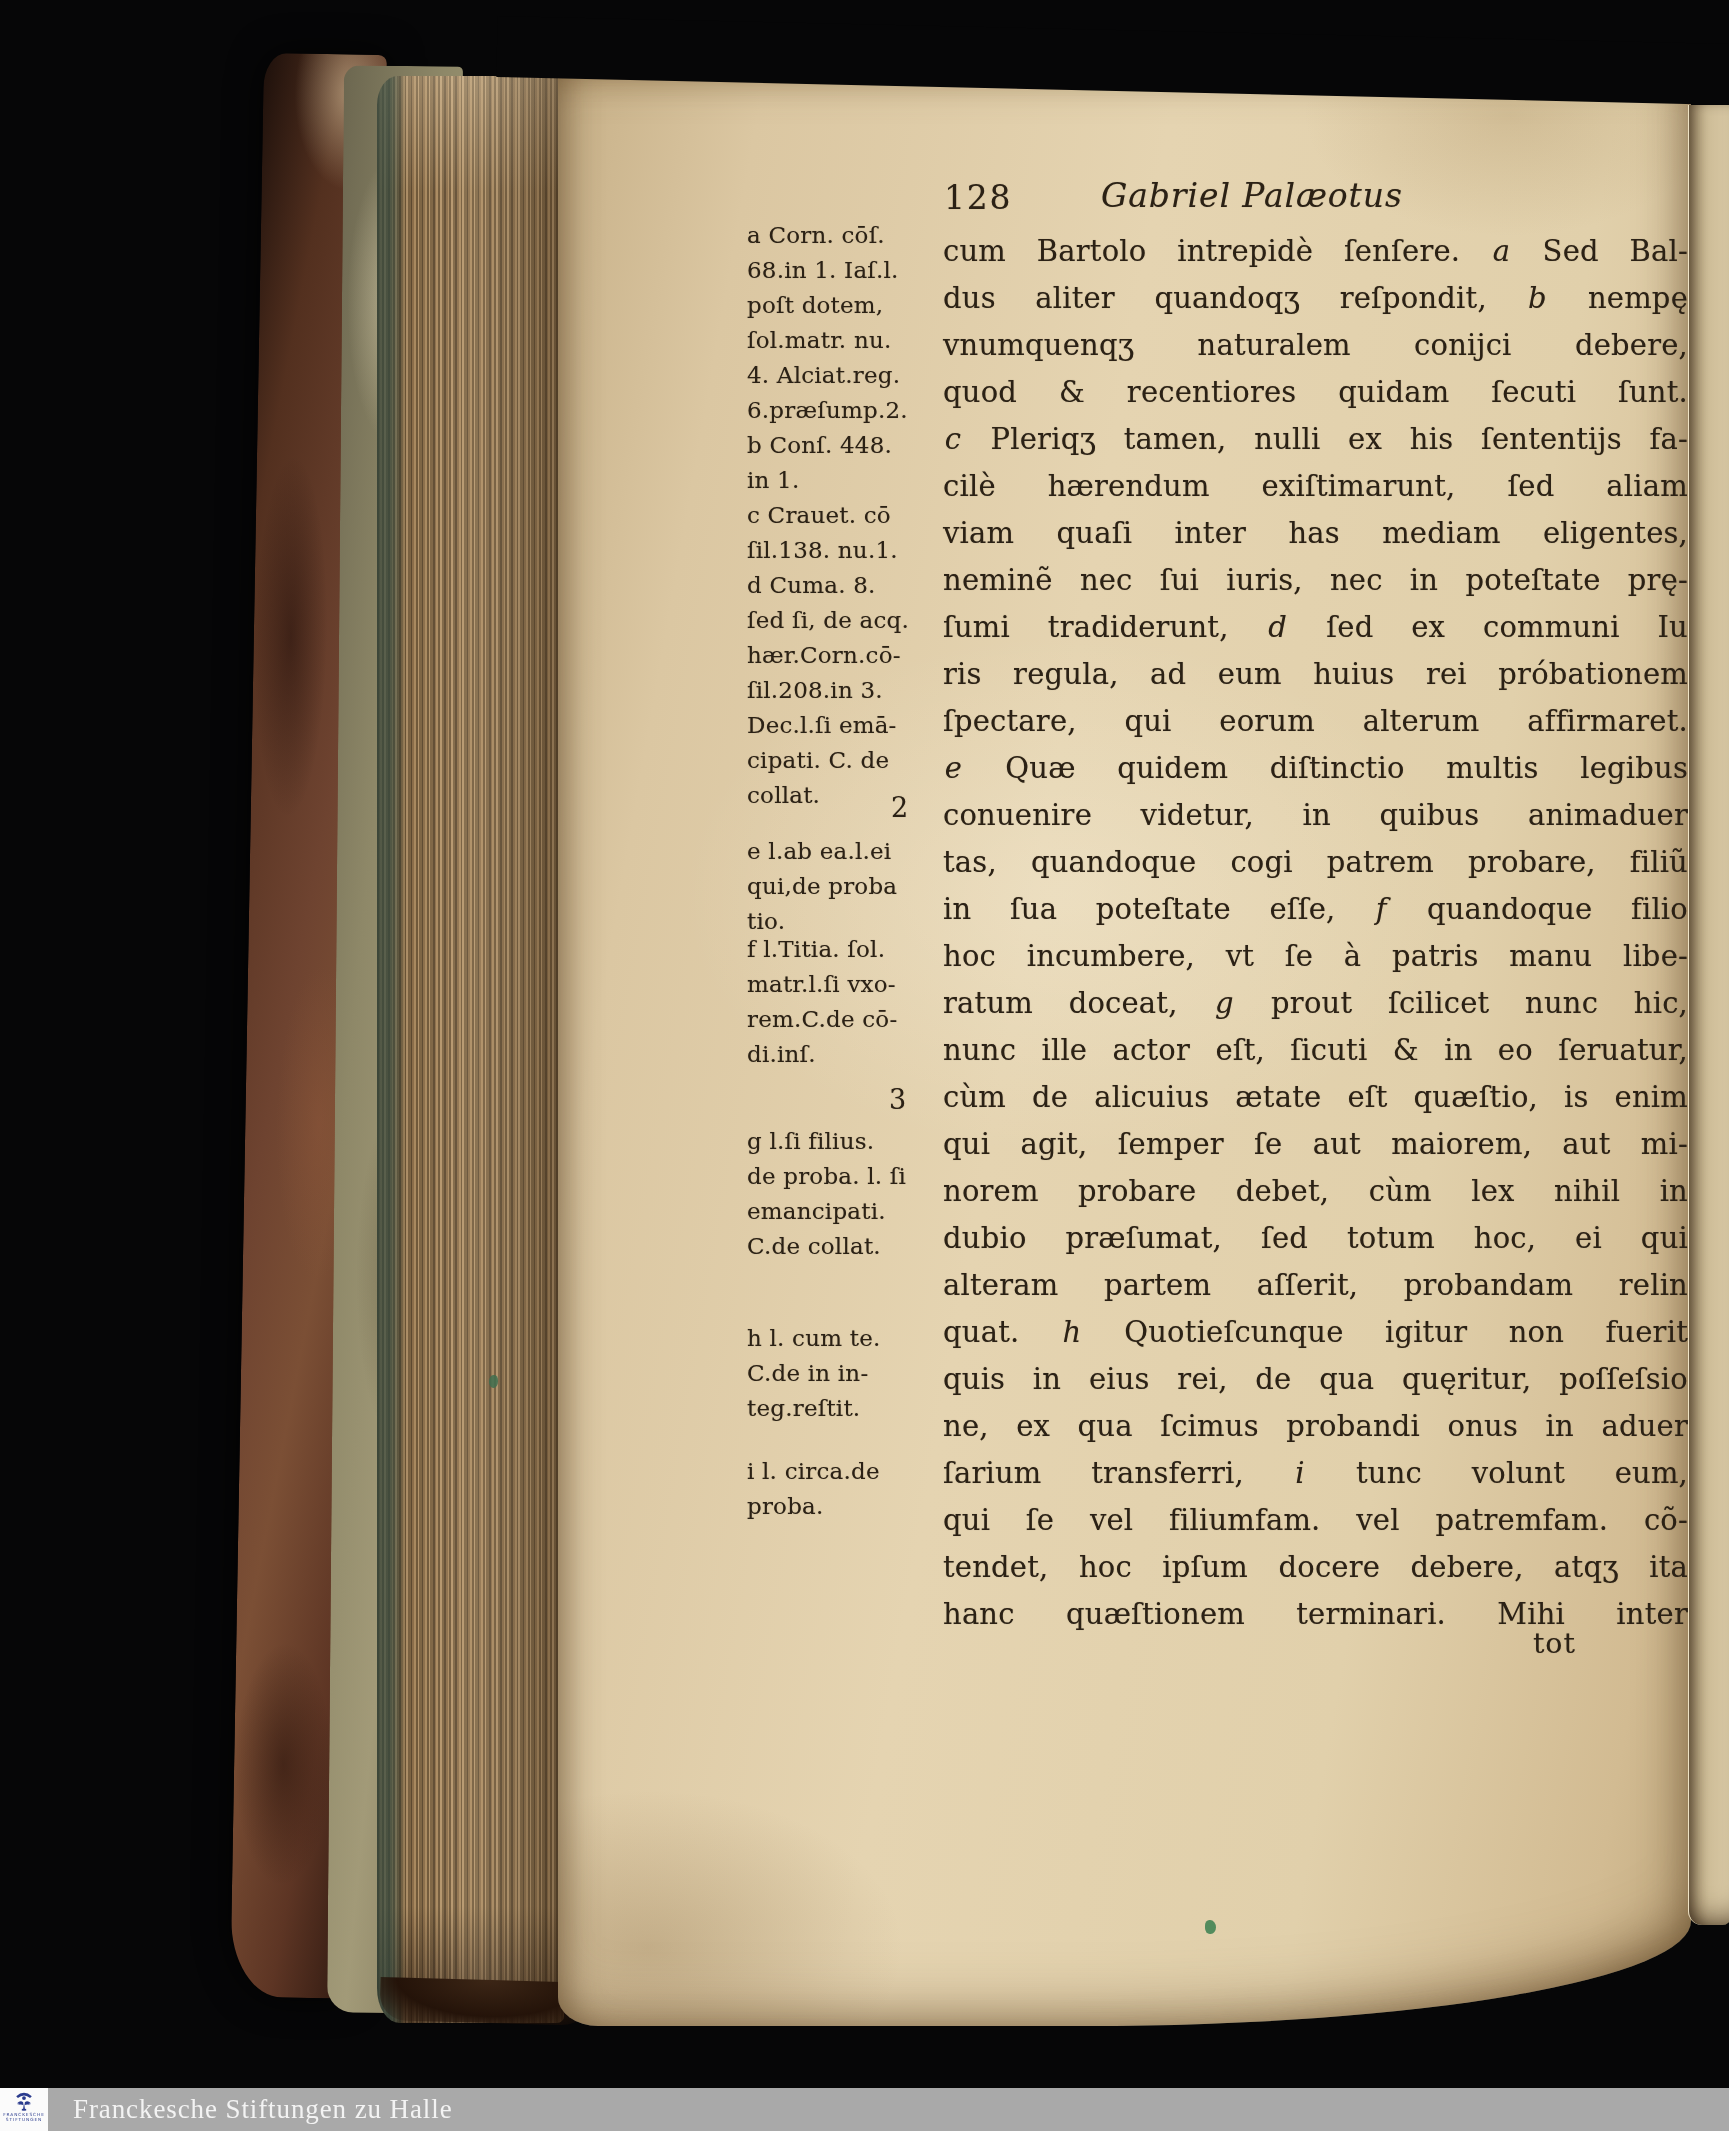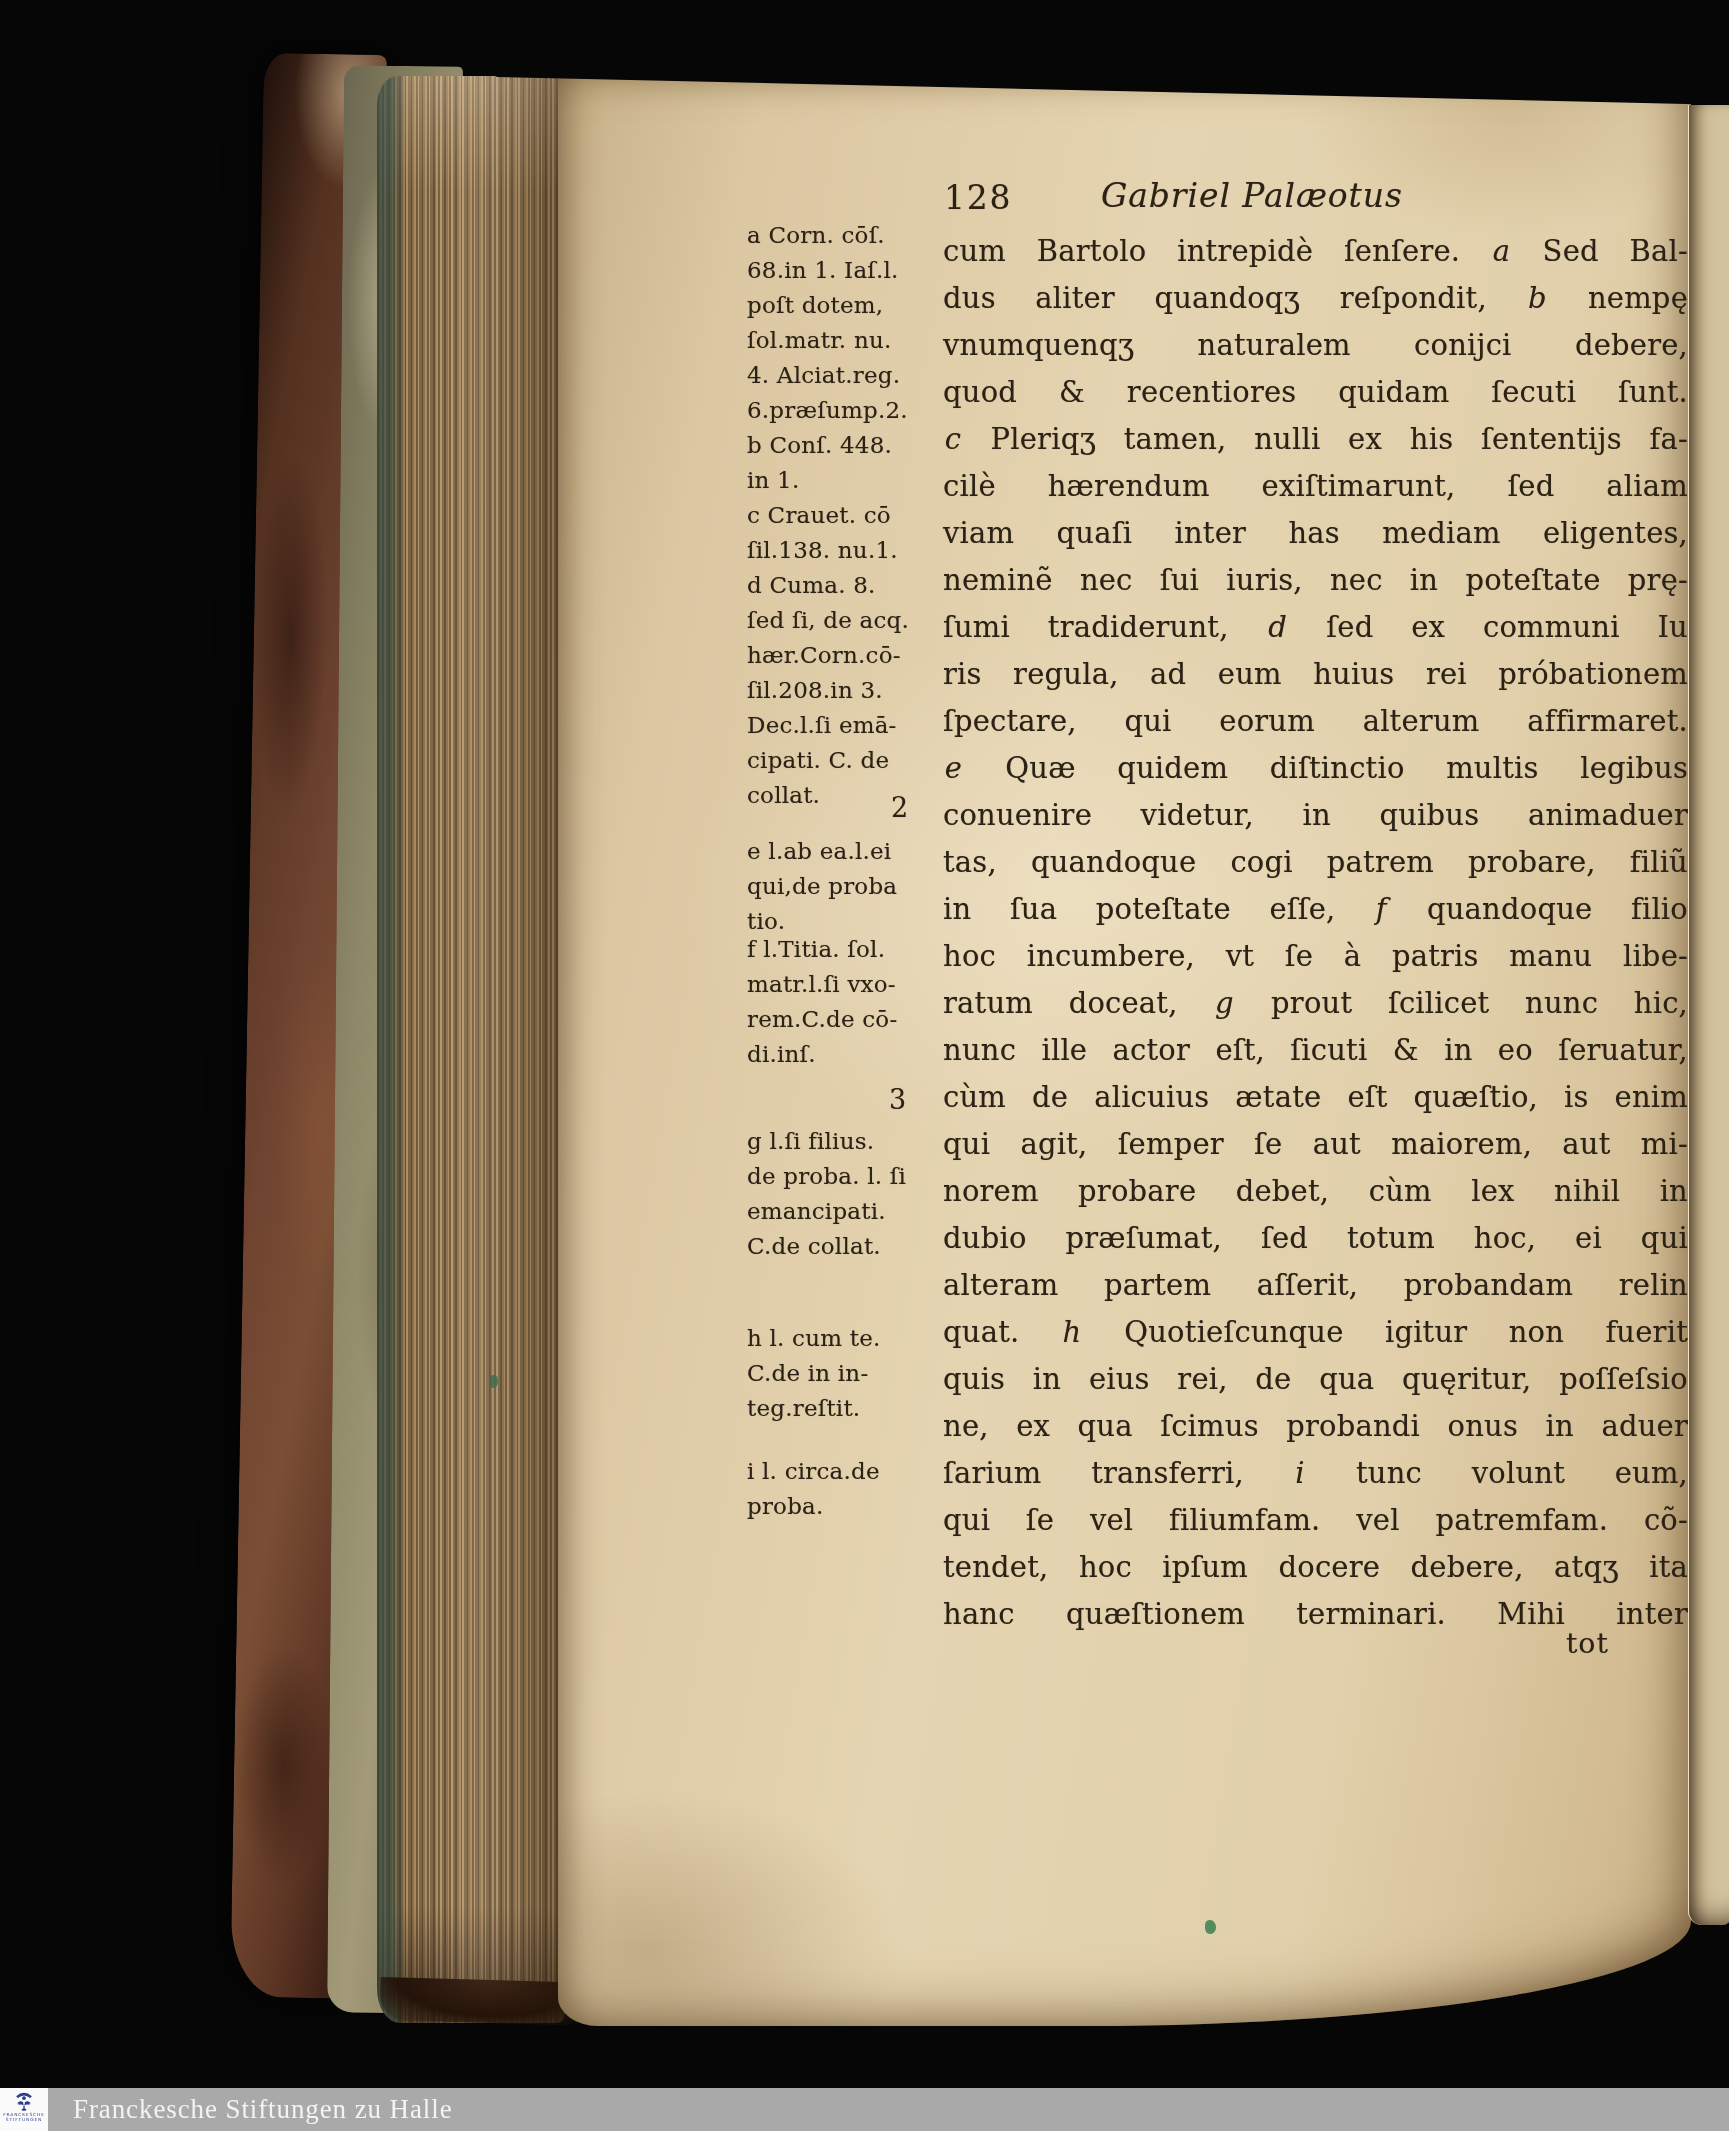--- a/index.html
+++ b/index.html
@@ -77,21 +77,21 @@
   
   .ink{color:#2b2115;text-shadow:0 0 0.9px rgba(43,33,21,.35);}
   .page-number{left:363px;top:102px;font-size:33px;letter-spacing:1.7px;margin-left:23px;}
   .running-header{left:543px;top:92px;font-size:33px;font-style:italic;letter-spacing:0.9px;margin-top:8px;}
   .main-text{left:385px;top:152px;width:745px;}
   .main-text .mline{
     height:47px;line-height:47px;font-size:29px;letter-spacing:0.2px;
     text-align:justify;text-align-last:justify;white-space:nowrap;
   }
   .ref{font-style:italic;padding:0 1.7px;}
-  .catchword{left:1008px;top:1551px;font-size:28.5px;letter-spacing:0.9px;}
+  .catchword{left:975px;top:1551px;font-size:28.5px;letter-spacing:0.9px;}
   .margin{width:206px;font-size:23px;margin-left:16px;}
   .margin .mnote{line-height:35px;letter-spacing:0.2px;white-space:nowrap;}
   .mg-a{left:173px;top:142px;}
   .mg-e{left:173px;top:758px;}
   .mg-f{left:173px;top:856px;}
   .mg-g{left:173px;top:1048px;}
   .mg-h{left:173px;top:1245px;}
   .mg-i{left:173px;top:1378px;}
   .secnum{width:29px;text-align:center;font-size:27px;}
   .secnum-2{left:327px;top:716px;}

